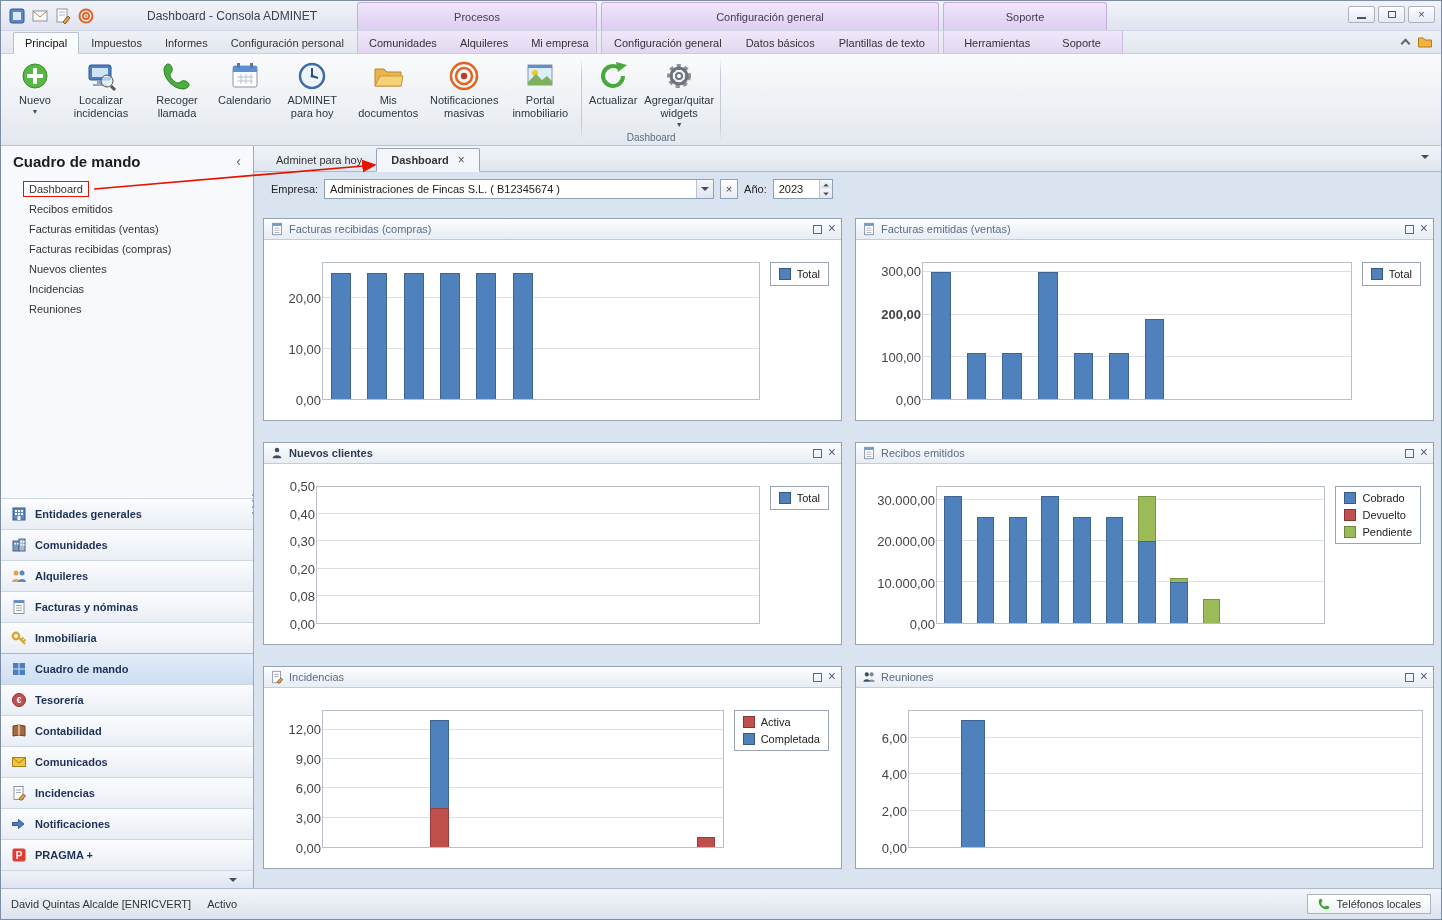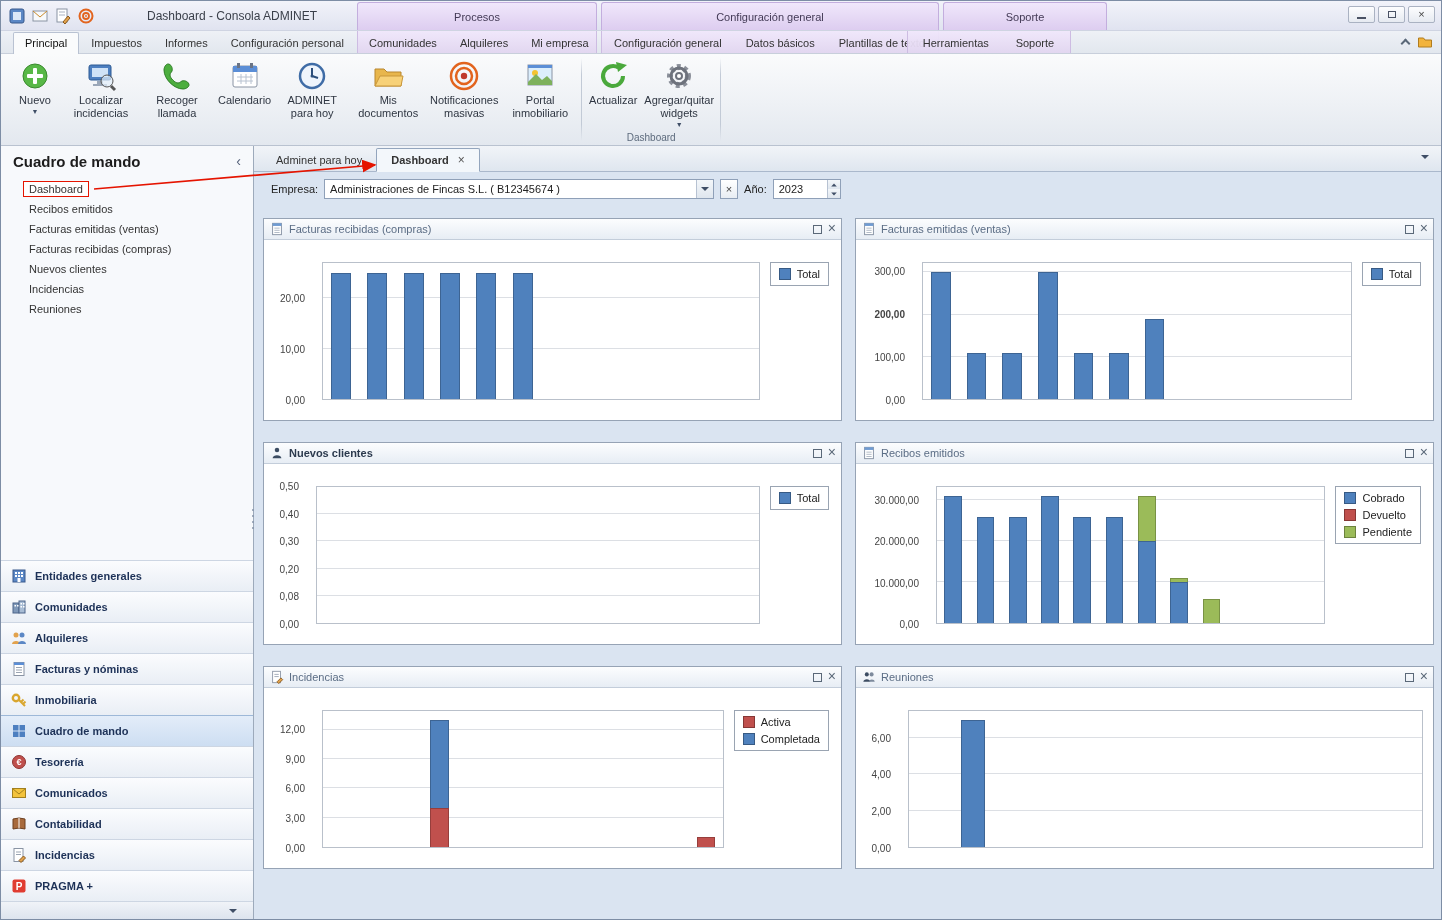--- a/index.html
+++ b/index.html
@@ -61,39 +61,39 @@
   .mtab .close{color:#555;font-weight:normal;font-size:12px;line-height:1}
   .mtabs .ddown{position:absolute;right:12px;top:9px}
   .tri-d{width:0;height:0;border-left:4px solid transparent;border-right:4px solid transparent;border-top:4px solid #3f4e66}
   .tri-u{width:0;height:0;border-left:4px solid transparent;border-right:4px solid transparent;border-bottom:4px solid #3f4e66}
   .filterrow{height:34px;display:flex;align-items:center;padding-left:17px;gap:6px;flex:none}
   .combo{width:390px;height:20px;background:#fff;border:1px solid #8fa0b8;display:flex;align-items:center}
   .combo .val{flex:1;padding:0 5px;white-space:nowrap;overflow:hidden}
   .combo .cbtn{width:17px;height:100%;border-left:1px solid #b7c2d2;background:linear-gradient(#f4f7fa,#dfe6ee);display:flex;align-items:center;justify-content:center}
   .xbtn{width:18px;height:20px;border:1px solid #8fa0b8;background:linear-gradient(#fff,#e8edf3);display:flex;align-items:center;justify-content:center;color:#444}
   .anio{}
-  .spin{width:68px;height:20px;border:1px solid #8fa0b8;background:#fff;display:flex}
+  .spin{width:60px;height:20px;border:1px solid #8fa0b8;background:#fff;display:flex}
   .spin .val{flex:1;display:flex;align-items:center;padding-left:5px}
   .spin .arrows{width:13px;border-left:1px solid #b7c2d2;display:flex;flex-direction:column}
   .spin .arrows>div{flex:1;display:flex;align-items:center;justify-content:center;background:linear-gradient(#f4f7fa,#dfe6ee)}
   .spin .arrows .tri-u,.spin .arrows .tri-d{transform:scale(.7)}
   
   .grid{flex:1;padding:12px 8px 0 9px;display:grid;grid-template-columns:579px 579px;grid-auto-rows:203px;gap:21px 13px;align-content:start;overflow:hidden}
   .widget{background:#fff;border:1px solid #96a3b5;display:flex;flex-direction:column;min-height:0}
   .whead{height:21px;background:linear-gradient(#fcfdfe,#e7edf4);border-bottom:1px solid #c3cdda;display:flex;align-items:center;padding:0 5px 0 6px;gap:5px;flex:none}
   .wicon{width:14px;height:14px;display:inline-flex;flex:none}
   .wicon svg{width:14px;height:14px}
   .wtitle{color:#5b6d85}
   .wtitle.bold{font-weight:bold;color:#2c3a4e}
   .wbtns{margin-left:auto;display:flex;gap:6px;align-items:center}
   .wmax{width:9px;height:9px;border:1px solid #5a6878}
   .wclose{color:#5a6878;font-size:14px;line-height:.8}
   .wbody{flex:1;display:flex;align-items:flex-start;padding:22px 10px 0 12px;min-height:0}
   .yaxis{position:relative;height:138px;flex:none}
-  .ylab{position:absolute;right:17px;transform:translateY(50%);color:#444;font-size:10px;white-space:nowrap}
+  .ylab{position:absolute;right:1px;transform:translateY(50%);color:#444;font-size:13px;white-space:nowrap}
   .plot{position:relative;height:138px;flex:1;border:1px solid #b9c0ca;background:#fff;display:flex;min-width:0}
   .gline{position:absolute;left:0;right:0;height:1px;background:#dcdfe4}
   .slot{flex:1;display:flex;justify-content:center;align-items:flex-end;height:100%;position:relative;z-index:1}
   .bar{width:55%;height:100%;display:flex;flex-direction:column-reverse;justify-content:flex-start}
   .seg{width:100%;border:1px solid rgba(0,0,0,.22);border-bottom:none;flex:none}
   .legend{margin-left:10px;margin-right:2px;border:1px solid #9aa4b2;background:#fff;padding:5px 8px;display:flex;flex-direction:column;gap:5px;flex:none}
   .lrow{display:flex;align-items:center;gap:6px;white-space:nowrap}
   .lsq{width:12px;height:12px;border:1px solid rgba(0,0,0,.3);flex:none}
   
   .statusbar{height:31px;background:linear-gradient(#f3f5f9,#dce3ec);border-top:1px solid #aeb9c9;display:flex;align-items:center;padding:0 10px;color:#333;flex:none}
@@ -173,21 +173,21 @@
     <div class="ctxwrap" style="left:356px;width:240px">
         <div class="rtab">Comunidades</div>
         <div class="rtab">Alquileres</div>
         <div class="rtab">Mi empresa</div>
       </div>
     <div class="ctxwrap" style="left:600px;width:338px">
         <div class="rtab">Configuración general</div>
         <div class="rtab">Datos básicos</div>
         <div class="rtab">Plantillas de texto</div>
       </div>
-    <div class="ctxwrap" style="left:906px;width:164px">
+    <div class="ctxwrap" style="left:942px;width:180px">
         <div class="rtab">Herramientas</div>
         <div class="rtab">Soporte</div>
       </div>
     <div class="tabsrow-right">
       <span class="chev-up"></span>
       <span class="mini-folder" id="mini-folder">
           <svg viewBox="0 0 16 16">
             <path d="M1.5 4 L1.5 13 L14.5 13 L14.5 6 L8 6 L6.5 4 Z" fill="#f2b33c" stroke="#b07c1e"></path>
           </svg>
         </span>
@@ -437,47 +437,55 @@
               <svg viewBox="0 0 16 16">
                 <circle cx="8" cy="8" r="6.5" fill="#c0504d" stroke="#8e3431"></circle>
                 <text x="8" y="11.2" text-anchor="middle" font-size="9" fill="#fff" font-family="Liberation Sans, sans-serif">€</text>
               </svg>
             </span>
             <span>Tesorería</span>
           </div>
           <div class="nav-item">
             <span class="nav-ic">
               <svg viewBox="0 0 16 16">
+                <path d="M2 3 L8 2 L14 3 L14 13 L8 12 L2 13 Z" fill="#a86a3c" stroke="#6d3f1e"></path>
+                <line x1="8" y1="2" x2="8" y2="12" stroke="#fff"></line>
+              </svg>
+            </span>
+            <span>Contabilidad</span>
+          </div>
+          <div class="nav-item">
+            <span class="nav-ic">
+              <svg viewBox="0 0 16 16">
                 <rect x="1.5" y="3.5" width="13" height="9" fill="#f3c33c" stroke="#a3801e"></rect>
                 <path d="M1.5 3.5 L8 9 L14.5 3.5" fill="none" stroke="#a3801e"></path>
               </svg>
             </span>
             <span>Comunicados</span>
-          </div>
-          <div class="nav-item">
-            <span class="nav-ic">
-              <svg viewBox="0 0 16 16">
-                <path d="M2 3 L8 2 L14 3 L14 13 L8 12 L2 13 Z" fill="#a86a3c" stroke="#6d3f1e"></path>
-                <line x1="8" y1="2" x2="8" y2="12" stroke="#fff"></line>
-              </svg>
-            </span>
-            <span>Contabilidad</span>
           </div>
           <div class="nav-item">
             <span class="nav-ic">
               <svg viewBox="0 0 16 16">
                 <rect x="3" y="1.5" width="9" height="13" fill="#fff" stroke="#8a94a4"></rect>
                 <g stroke="#9aa4b2">
                   <line x1="5" y1="5" x2="10" y2="5"></line>
                   <line x1="5" y1="7.5" x2="10" y2="7.5"></line>
                 </g>
                 <path d="M8 13.5 L12.5 9 L14.5 11 L10 15.5 Z" fill="#e2a24c" stroke="#8a5a1e"></path>
               </svg>
             </span>
             <span>Incidencias</span>
+          </div>
+          <div class="nav-item">
+            <span class="nav-ic">
+              <svg viewBox="0 0 16 16">
+                <path d="M1.5 6.5 L7.5 6.5 L7.5 3.5 L13 8 L7.5 12.5 L7.5 9.5 L1.5 9.5 Z" fill="#4d7fc0" stroke="#2d5a94"></path>
+              </svg>
+            </span>
+            <span>Notificaciones</span>
           </div>
           <div class="nav-item">
             <span class="nav-ic">
               <svg viewBox="0 0 16 16">
                 <rect x="1.5" y="1.5" width="13" height="13" rx="2" fill="#e03c31"></rect>
                 <text x="8" y="12" text-anchor="middle" font-size="10" font-weight="bold" fill="#fff" font-family="Liberation Sans, sans-serif">P</text>
               </svg>
             </span>
             <span>PRAGMA +</span>
           </div>
@@ -1019,13 +1027,25 @@
                 <div class="slot">
                   <div class="bar"></div>
                 </div>
               </div>
             </div>
           </div>
         </div>
     </div>
   </div>
 
+  <div class="statusbar">
+    <span>David Quintas Alcalde [ENRICVERT]</span>
+    <span class="sb-status">Activo</span>
+    <div class="sb-right">
+      <span class="ph" id="status-phone">
+          <svg viewBox="0 0 16 16">
+            <path d="M4 2 C5.5 2 6.5 4 6 5.5 C5.7 6.3 5 6.6 5 7.5 C5 9 7 11 8.5 11 C9.4 11 9.7 10.3 10.5 10 C12 9.5 14 10.5 14 12 C14 13 12.5 14 11 14 C6.5 14 2 9.5 2 5 C2 3.5 3 2 4 2 Z" fill="#3aaa35"></path>
+          </svg>
+        </span>
+      <span>Teléfonos locales</span>
+    </div>
+  </div>
 </div>
 
 </body></html>

